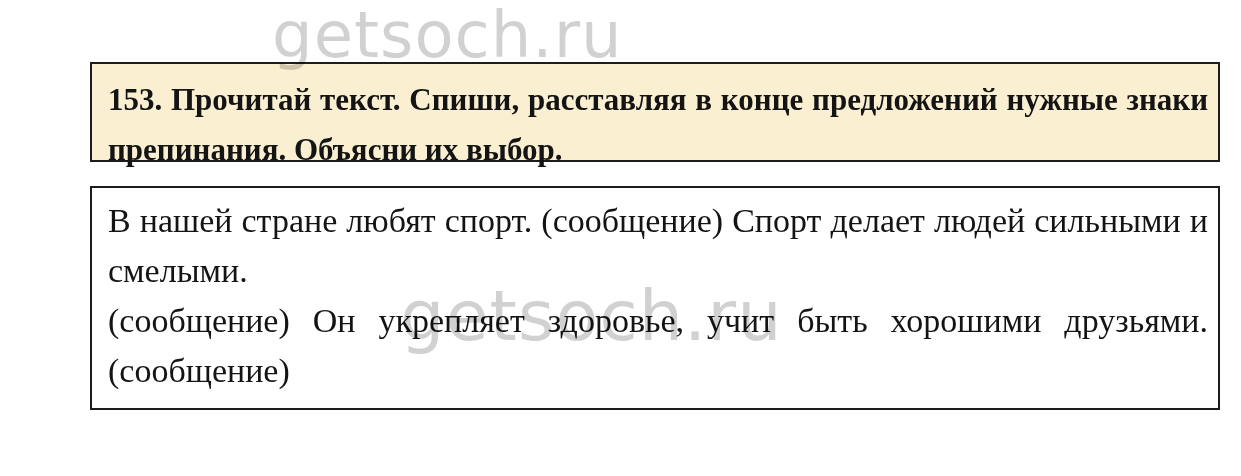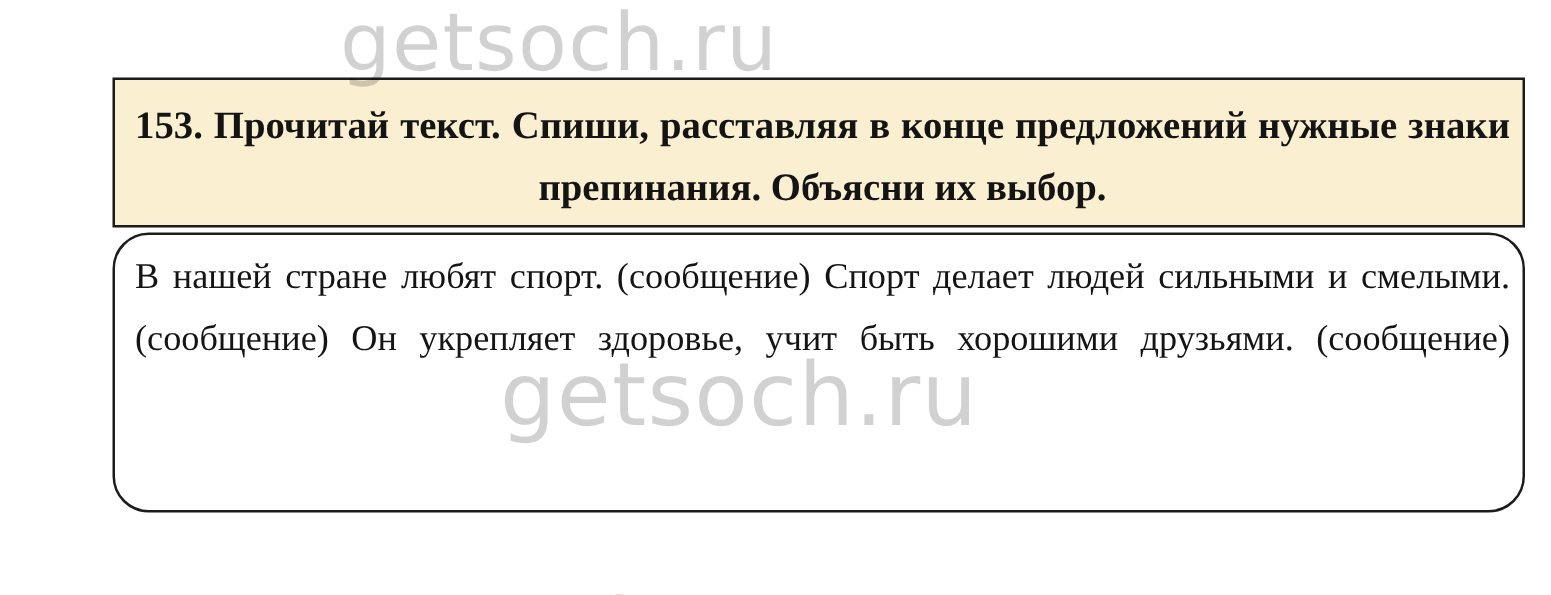--- a/index.html
+++ b/index.html
@@ -21,45 +21,44 @@
   .box {
     position: absolute;
     left: 62px;
     width: 1130px;
     box-sizing: border-box;
     border: 2px solid #1c1c1c;
     color: #141414;
   }
   .task-box {
     top: 62px;
-    height: 120px;
+    height: 100px;
     background: #faf0d1;
     padding: 11px 10px 0 16px;
     font-weight: bold;
     font-size: 31px;
     line-height: 50px;
   }
   .answer-box {
     top: 186px;
     height: 224px;
     background: #ffffff;
     padding: 8px 10px 0 16px;
-    font-size: 29px;
+    font-size: 34px;
     line-height: 50px;
-    border-radius: 29px;
   }
   .line {
     white-space: normal;
   }
   .line.just {
     text-align: justify;
     text-align-last: justify;
   }
   .line.last {
-    text-align: center;
+    text-align: left;
   }
   .wm {
     position: absolute;
     font-family: "DejaVu Sans", sans-serif;
     color: rgba(0, 0, 0, 0.18);
     letter-spacing: 1px;
     pointer-events: none;
     z-index: 5;
     line-height: 1.1;
     white-space: nowrap;

